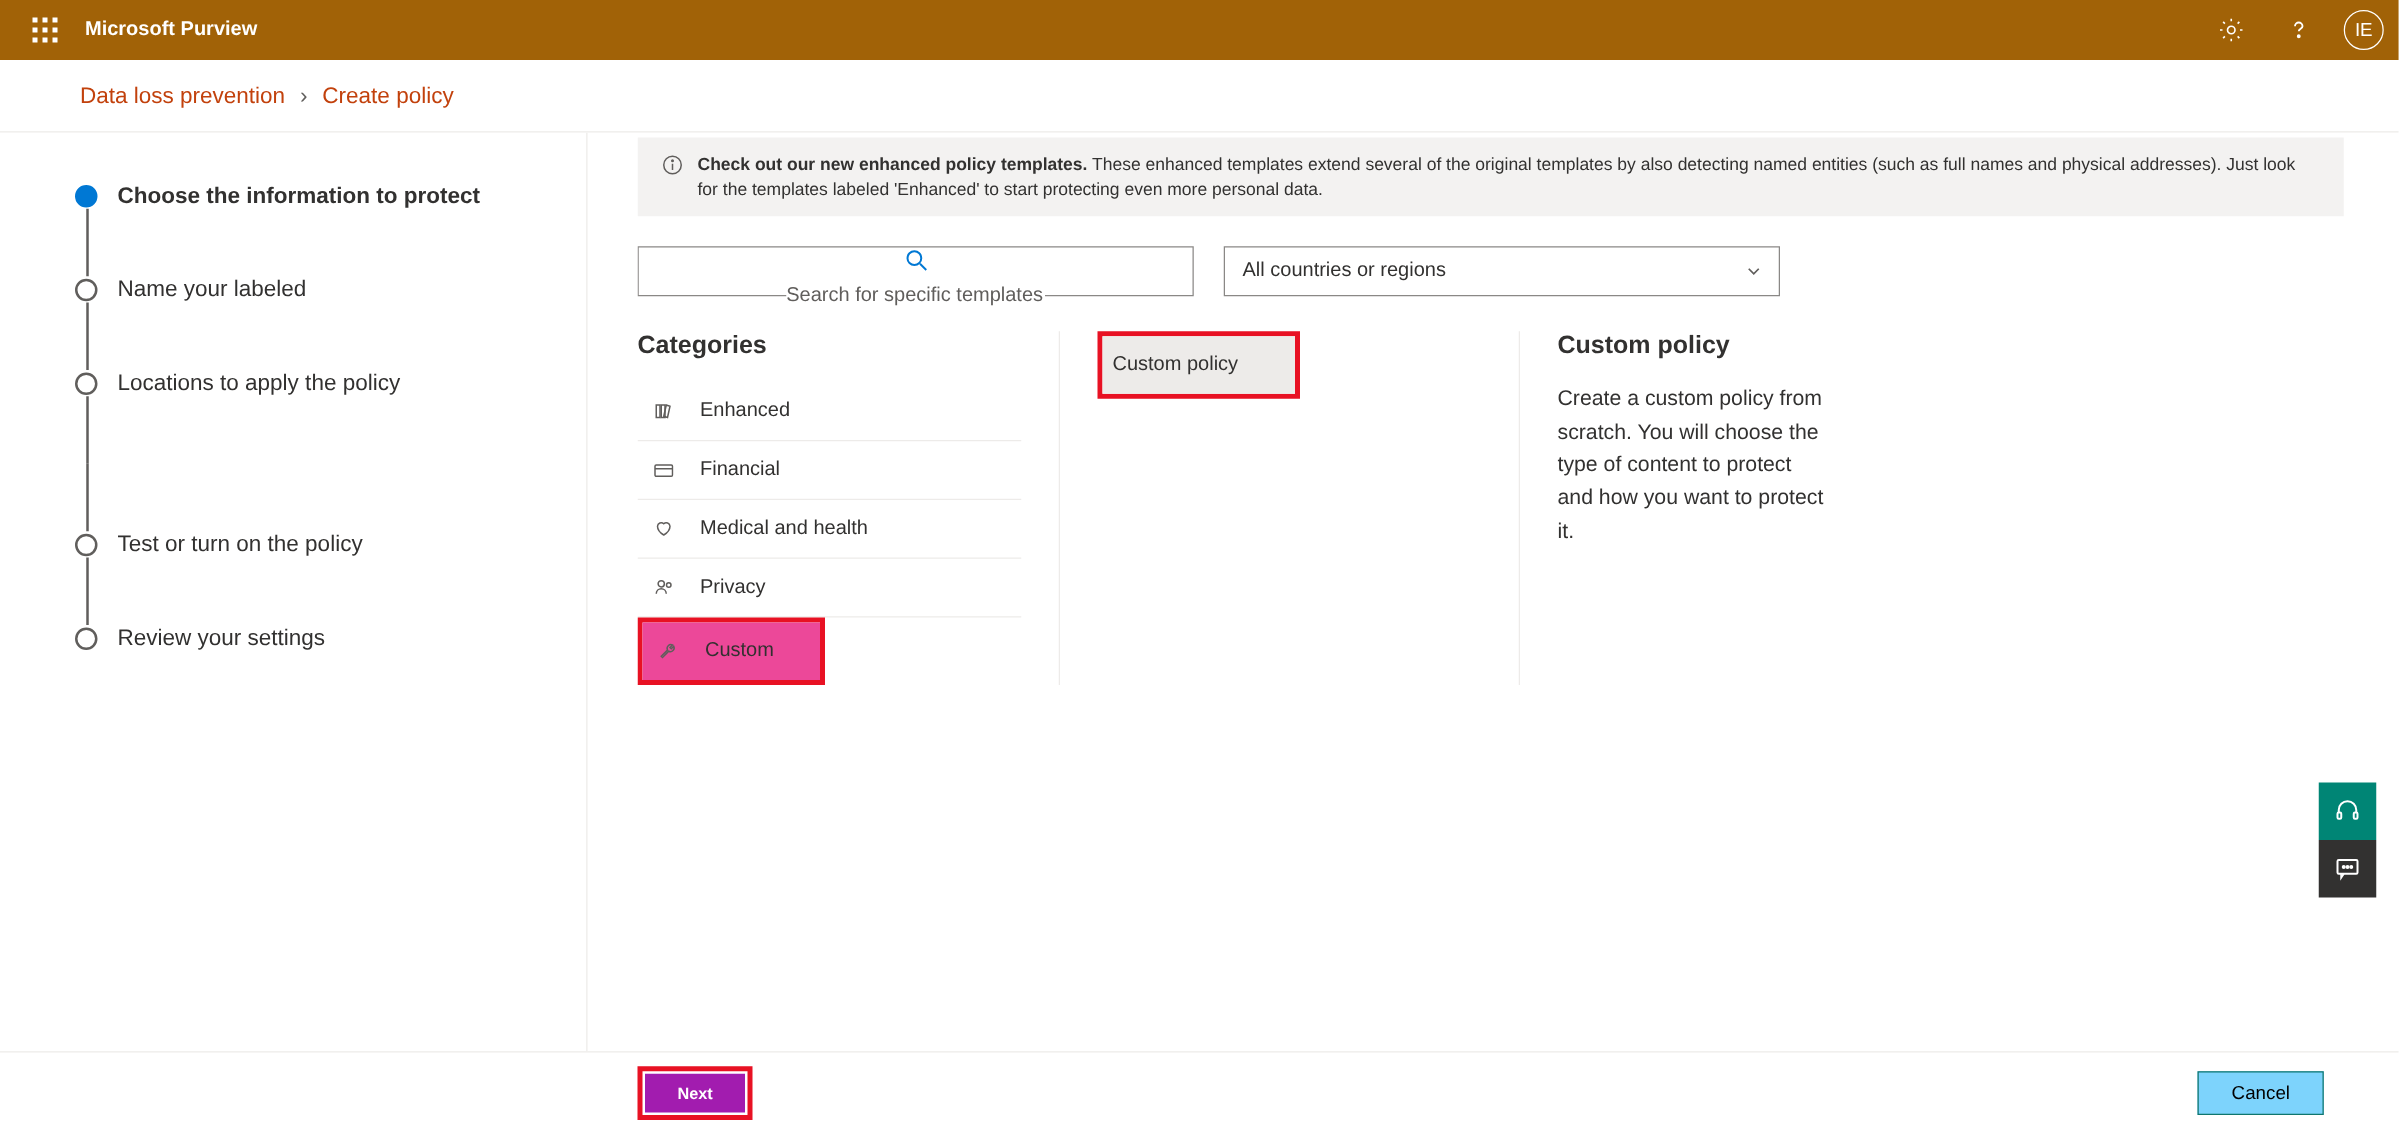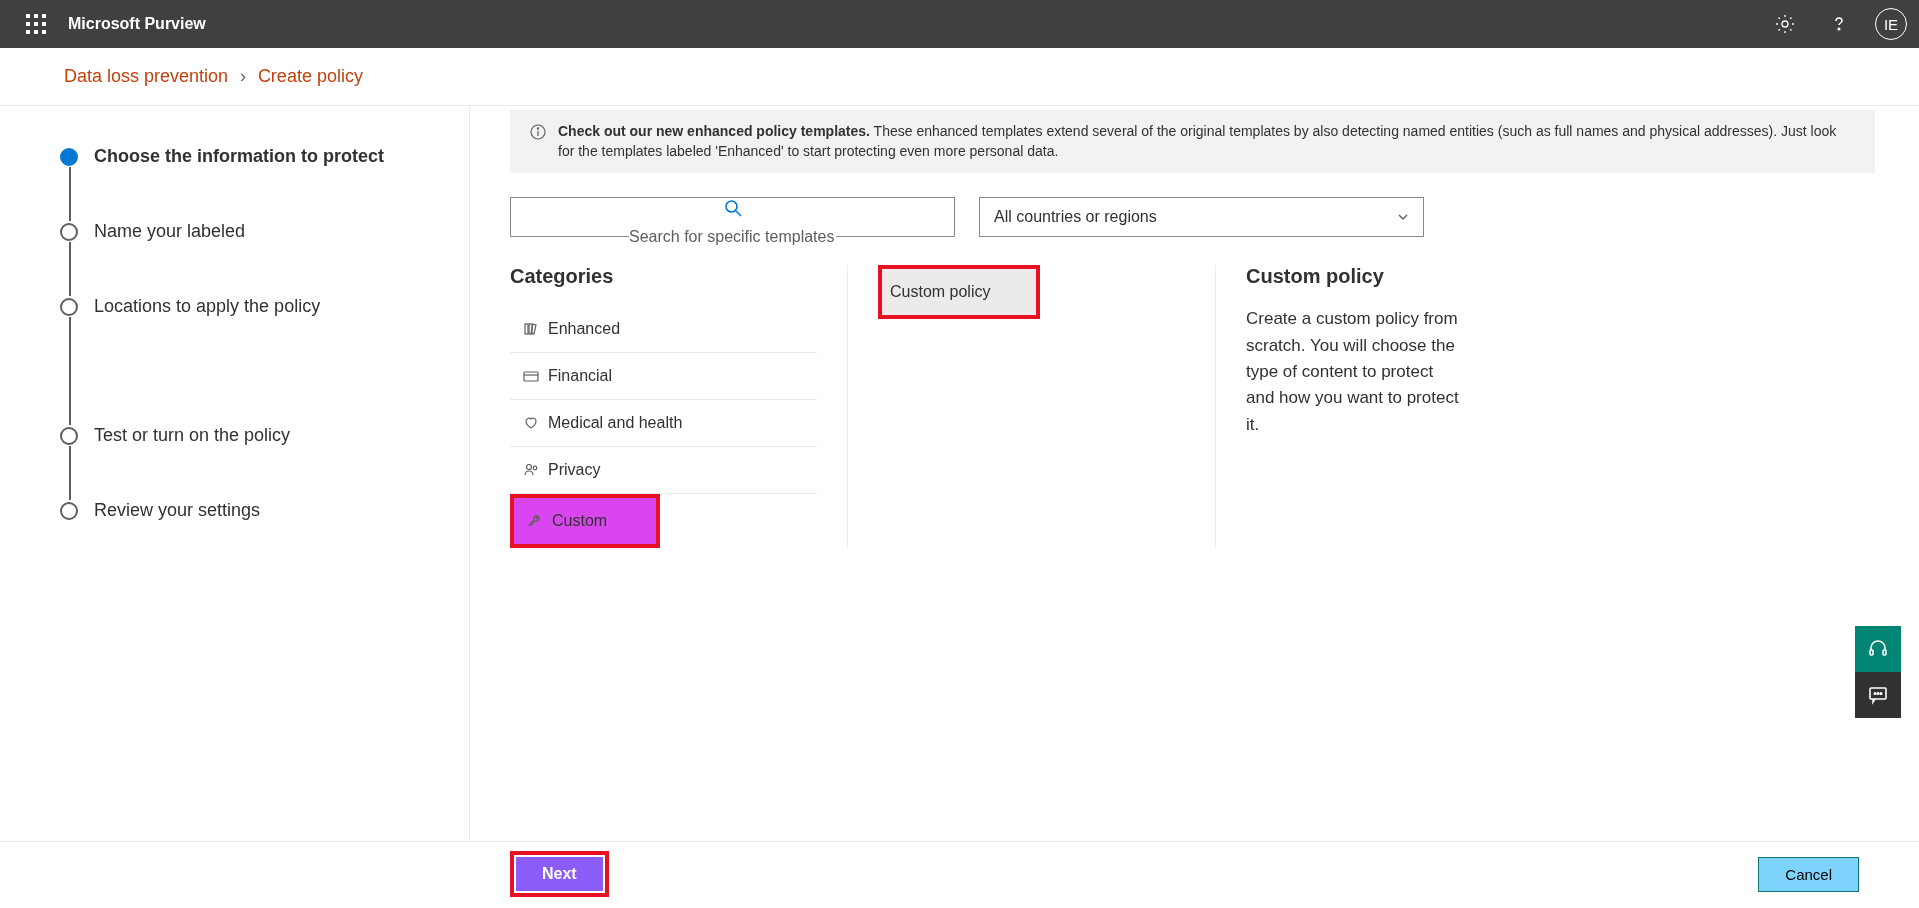--- a/index.html
+++ b/index.html
@@ -1,19 +1,19 @@
 <!DOCTYPE html>
 <html><head>
 <meta charset="utf-8">
 <style>
   * { box-sizing: border-box; margin: 0; padding: 0; }
   body { font-family: "Segoe UI", Tahoma, sans-serif; font-size: 14px; color: #323130; background: #fff; width: 1919px; height: 908px; overflow: hidden; position: relative; }
   
   
-  .header { background: #404040; height: 48px; display: flex; align-items: center; color: #fff; padding: 0 12px; }
+  .header { background: #a16207; height: 48px; display: flex; align-items: center; color: #fff; padding: 0 12px; }
   .waffle-icon { width: 20px; height: 20px; display: grid; grid-template-columns: repeat(3, 4px); grid-template-rows: repeat(3, 4px); gap: 4px; margin: 0 14px; cursor: pointer; }
   .waffle-icon span { background: #fff; width: 4px; height: 4px; }
   .app-title { font-size: 16px; font-weight: 600; margin-left: 8px; }
   .header-right { margin-left: auto; display: flex; align-items: center; gap: 18px; }
   .header-icon { width: 36px; height: 36px; display: flex; align-items: center; justify-content: center; cursor: pointer; }
   .avatar { width: 32px; height: 32px; border: 1px solid #fff; border-radius: 50%; display: flex; align-items: center; justify-content: center; font-size: 15px; }
   
   
   .breadcrumb-bar { padding: 18px 0 18px 64px; border-bottom: 1px solid #edebe9; }
   .breadcrumb-bar .crumb { font-size: 18px; color: #c2410c; }
@@ -48,36 +48,36 @@
   .search-box input::placeholder { color: #605e5c; }
   .dropdown { border: 1px solid #8a8886; height: 40px; width: 445px; display: flex; align-items: center; justify-content: space-between; padding: 0 14px; font-size: 16px; cursor: pointer; }
   
   
   .three-cols { display: flex; margin-top: 28px; gap: 30px; }
   .col-categories { width: 338px; border-right: 1px solid #edebe9; padding-right: 30px; }
   .col-templates { width: 338px; border-right: 1px solid #edebe9; padding-right: 30px; }
   .col-detail { flex: 1; }
   .col-heading { font-size: 20px; font-weight: 700; margin-bottom: 18px; }
   
-  .category-item { display: flex; align-items: center; gap: 8px; padding: 14px 12px; border-bottom: 1px solid #edebe9; cursor: pointer; font-size: 16px; }
-  .category-item.selected { background: #d946ef; border-bottom: none; }
+  .category-item { display: flex; align-items: center; gap: 20px; padding: 14px 12px; border-bottom: 1px solid #edebe9; cursor: pointer; font-size: 16px; }
+  .category-item.selected { background: #ec4899; border-bottom: none; }
   .cat-icon { width: 18px; display: flex; align-items: center; justify-content: center; color: #605e5c; }
   
   .template-item { padding: 14px 8px; cursor: pointer; font-size: 16px; }
   .template-item.selected { background: #edebe9; }
   
   .detail-title { font-size: 20px; font-weight: 700; margin-bottom: 18px; }
   .detail-body { font-size: 17px; line-height: 1.55; color: #323130; }
   
   
   .red-box { border: 4px solid #e81123; position: relative; }
   
   
   .footer { height: 64px; display: flex; align-items: center; padding: 0 40px 0 510px; }
-  .btn-next { background: #8b5cf6; color: #fff; border: none; padding: 8px 26px; font-size: 16px; font-weight: 600; cursor: pointer; }
+  .btn-next { background: #a21caf; color: #fff; border: none; padding: 8px 26px; font-size: 13px; font-weight: 600; cursor: pointer; }
   .btn-next-wrap { border: 4px solid #e81123; padding: 2px; display: inline-block; }
   .btn-cancel { margin-left: auto; background: #7dd3fc; border: 1px solid #0f766e; padding: 8px 26px; font-size: 15px; cursor: pointer; margin-right: 20px; }
   
   
   .float-buttons { position: absolute; right: 18px; bottom: 190px; display: flex; flex-direction: column; }
   .float-btn { width: 46px; height: 46px; display: flex; align-items: center; justify-content: center; cursor: pointer; }
   .float-btn.teal { background: #008575; color: #fff; }
   .float-btn.dark { background: #323130; color: #fff; }
   
   

